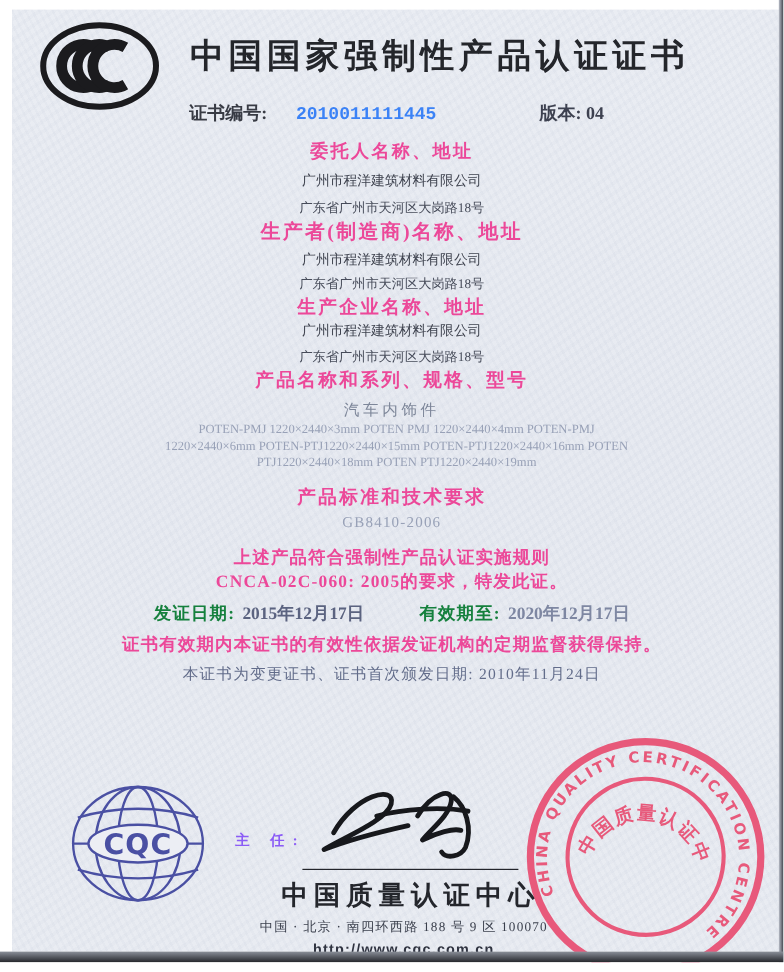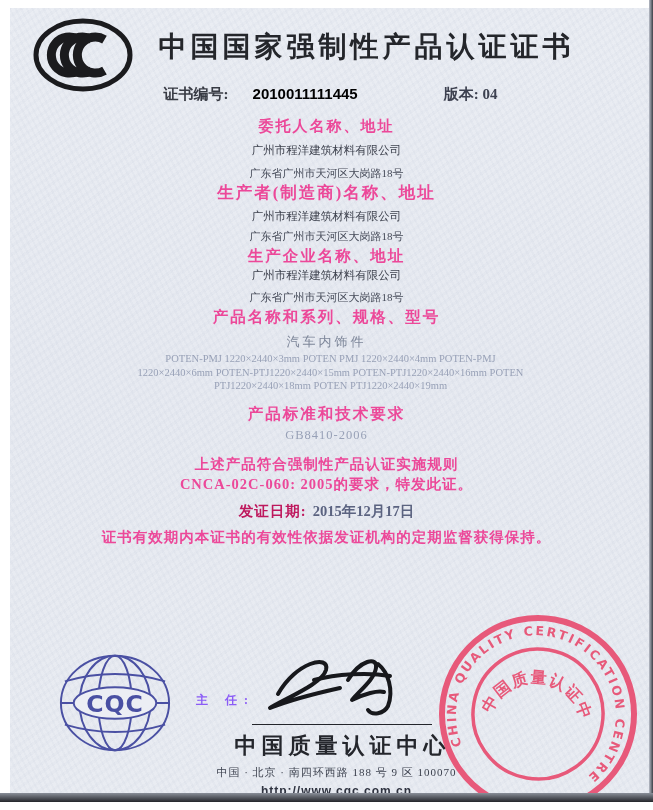--- a/index.html
+++ b/index.html
@@ -21,25 +21,25 @@
   .hdg{font-weight:bold;color:#ec4899;letter-spacing:2px;}
   .faint{color:#98a1b7;}
   .mid{color:#626c8a;}
   .title{
     position:absolute;top:28px;left:128px;right:48px;text-align:center;
     font-size:28px;font-weight:bold;letter-spacing:4px;color:#24262b;
     font-family:"Liberation Sans","DejaVu Sans",sans-serif;
   }
   .certrow{position:absolute;top:85px;left:0;right:0;display:flex;justify-content:center;gap:86px;
     font-size:15px;font-weight:bold;color:#383b44;transform:translateX(4px);}
-  .certrow .num{font-family:Liberation Sans, sans-serif;font-weight:bold;color:#000000;margin-left:24px;}
+  .certrow .num{font-family:Liberation Mono, monospace;font-weight:bold;color:#3b82f6;margin-left:24px;}
   .certrow .ver{color:#3d4150;}
   .datesrow{position:absolute;top:502px;left:0;right:0;display:flex;justify-content:center;gap:46px;
     font-size:14.5px;font-weight:bold;}
-  .datesrow .lab{color:#be185d;letter-spacing:1px;}
+  .datesrow .lab{color:#15803d;letter-spacing:1px;}
   .datesrow .val{color:#5b6380;margin-left:6px;font-weight:bold;}
   .datesrow .val2{color:#7e87a2;margin-left:6px;font-weight:bold;}
   .sigline{position:absolute;left:252px;top:724px;width:180px;border-top:1.5px solid #23252b;}
   .director{position:absolute;left:196px;top:692px;font-size:12px;font-weight:bold;
     letter-spacing:7px;color:#8b5cf6;}
   .orgname{position:absolute;top:731px;left:0;right:0;text-align:center;transform:translateX(16px);
     font-size:22px;font-weight:bold;letter-spacing:5px;color:#24262c;
     font-family:"Liberation Sans","DejaVu Sans",sans-serif;}
   .addr{position:absolute;top:765px;left:0;right:0;text-align:center;transform:translateX(10px);
     font-size:11px;color:#3a3f4c;letter-spacing:1px;}
@@ -102,23 +102,27 @@
   <div class="line hdg" style="top:404px;font-size:15.5px;">产品标准和技术要求</div>
   <div class="line faint" style="top:428px;font-size:12.5px;letter-spacing:1px;">GB8410-2006</div>
 
   <div class="line hdg" style="top:455px;font-size:14.5px;letter-spacing:1px;">上述产品符合强制性产品认证实施规则</div>
   <div class="line hdg" style="top:475px;font-size:14.5px;letter-spacing:1px;">CNCA-02C-060: 2005的要求，特发此证。</div>
 
   <div class="datesrow">
     <span>
       <span class="lab">发证日期:</span><span class="val">2015年12月17日</span>
     </span>
+    <span>
+      <span class="lab">有效期至:</span><span class="val2">2020年12月17日</span>
+    </span>
   </div>
 
   <div class="line hdg" style="top:528px;font-size:14.5px;letter-spacing:1px;">证书有效期内本证书的有效性依据发证机构的定期监督获得保持。</div>
+  <div class="line mid" style="top:553px;font-size:13px;letter-spacing:1px;">本证书为变更证书、证书首次颁发日期: 2010年11月24日</div>
 
   <svg class="cqcLogo" viewBox="0 0 120 106">
     <g stroke="#4a50a3" fill="none" stroke-width="2">
       <ellipse cx="60" cy="53" rx="55" ry="48"></ellipse>
       <ellipse cx="60" cy="53" rx="17" ry="48"></ellipse>
       <ellipse cx="60" cy="53" rx="36" ry="48"></ellipse>
       <path d="M 9 31 Q 60 16 111 31"></path>
       <path d="M 5 53 L 115 53"></path>
       <path d="M 9 75 Q 60 90 111 75"></path>
     </g>

